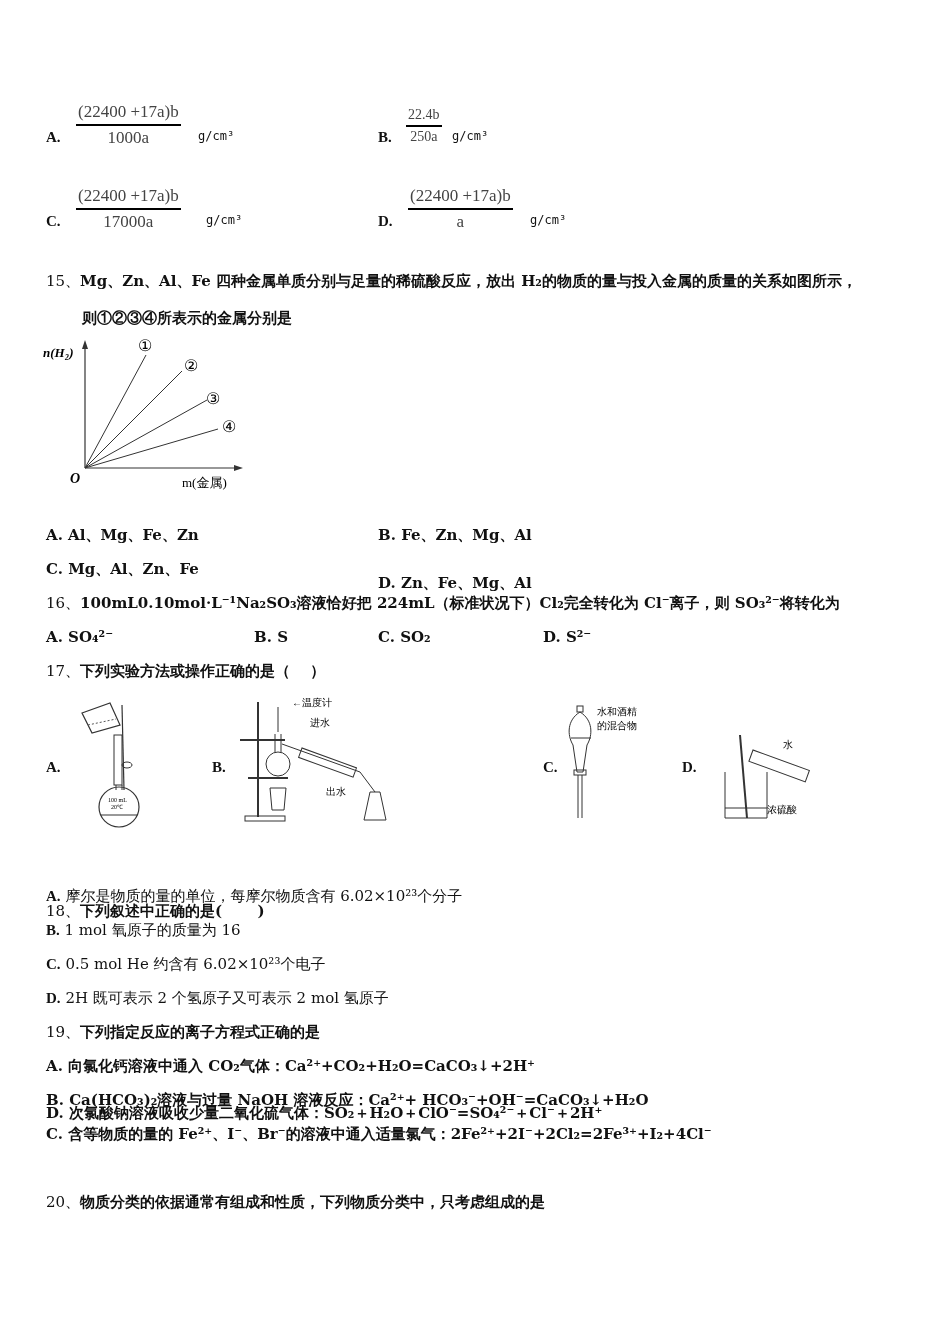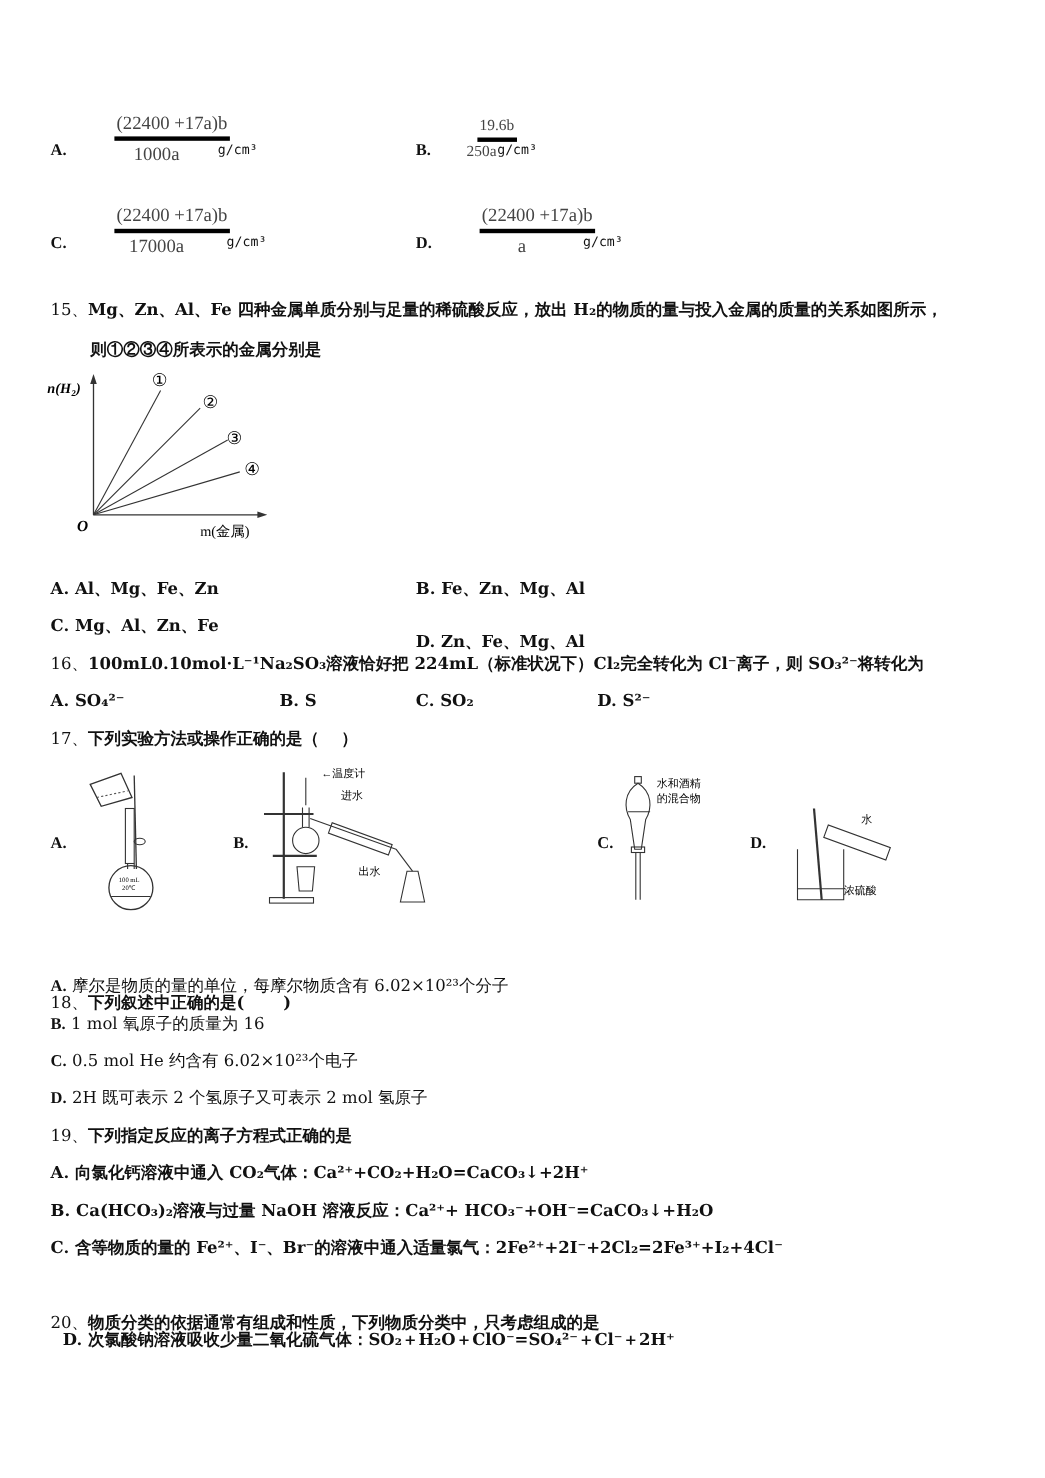--- a/index.html
+++ b/index.html
@@ -4,41 +4,41 @@
 <style>
   html, body { margin: 0; padding: 0; background: #ffffff; }
   body { width: 950px; height: 1344px; position: relative; overflow: hidden;
          font-family: "DejaVu Serif", "Liberation Serif", serif; color: #111; }
   .abs { position: absolute; white-space: nowrap; }
   .t { font-size: 15px; line-height: 18px; }
   .b { font-weight: bold; }
   .lbl { font-family: "Liberation Serif", serif; font-weight: bold; font-size: 15px; }
   .frac { position: absolute; display: flex; flex-direction: column; align-items: center;
           font-family: "Liberation Serif", serif; font-size: 17px; color: #444; }
-  .frac .num { padding: 0 2px 2px 2px; border-bottom: 4px solid #000000; margin-left: 28px; }
+  .frac .num { padding: 0 2px 2px 2px; border-bottom: 2px solid #000000; }
   .frac .den { padding-top: 2px; }
   .frac.small { font-size: 14px; }
   .unit { font-family: "DejaVu Sans Mono", monospace; font-size: 12px; }
   svg text { font-family: "Liberation Serif", serif; }
 </style>
 </head>
 <body>
 
 <div>
   <span class="abs lbl" style="left:46px;top:129px;">A.</span>
   <div class="frac" style="left:76px;top:102px;">
     <span class="num">(22400 +17a)b</span>
     <span class="den">1000a</span>
   </div>
   <span class="abs unit" style="left:198px;top:129px;">g/cm³</span>
 </div>
 <div>
   <span class="abs lbl" style="left:378px;top:129px;">B.</span>
   <div class="frac small" style="left:406px;top:107px;">
-    <span class="num">19.6b</span>
+    <span class="num">22.4b</span>
     <span class="den">250a</span>
   </div>
   <span class="abs unit" style="left:452px;top:129px;">g/cm³</span>
 </div>
 <div>
   <span class="abs lbl" style="left:46px;top:213px;">C.</span>
   <div class="frac" style="left:76px;top:186px;">
     <span class="num">(22400 +17a)b</span>
     <span class="den">17000a</span>
   </div>
@@ -177,20 +177,20 @@
   <div class="abs t" style="left:46px;top:989px;"><span class="lbl">D.</span>&nbsp;<span>2H 既可表示 2 个氢原子又可表示 2 mol 氢原子</span></div>
 </div>
 
 <div>
   <div class="abs t" style="left:46px;top:1023px;">
     <span>19、</span><span class="b">下列指定反应的离子方程式正确的是</span>
   </div>
   <div class="abs t b" style="left:46px;top:1057px;"><span>A.</span>&nbsp;<span>向氯化钙溶液中通入 CO₂气体：Ca²⁺+CO₂+H₂O=CaCO₃↓+2H⁺</span></div>
   <div class="abs t b" style="left:46px;top:1091px;"><span>B.</span>&nbsp;<span>Ca(HCO₃)₂溶液与过量 NaOH 溶液反应：Ca²⁺+ HCO₃⁻+OH⁻=CaCO₃↓+H₂O</span></div>
   <div class="abs t b" style="left:46px;top:1125px;"><span>C.</span>&nbsp;<span>含等物质的量的 Fe²⁺、I⁻、Br⁻的溶液中通入适量氯气：2Fe²⁺+2I⁻+2Cl₂=2Fe³⁺+I₂+4Cl⁻</span></div>
-  <div class="abs t b" style="left:46px;top:1209px;margin-left:11px;"><span>D.</span>&nbsp;<span>次氯酸钠溶液吸收少量二氧化硫气体：SO₂＋H₂O＋ClO⁻=SO₄²⁻＋Cl⁻＋2H⁺</span></div>
+  <div class="abs t b" style="left:46px;top:1104px;"><span>D.</span>&nbsp;<span>次氯酸钠溶液吸收少量二氧化硫气体：SO₂＋H₂O＋ClO⁻=SO₄²⁻＋Cl⁻＋2H⁺</span></div>
 </div>
 
 <div>
   <div class="abs t" style="left:46px;top:1193px;">
     <span>20、</span><span class="b">物质分类的依据通常有组成和性质，下列物质分类中，只考虑组成的是</span>
   </div>
 </div>
 
 </body></html>

